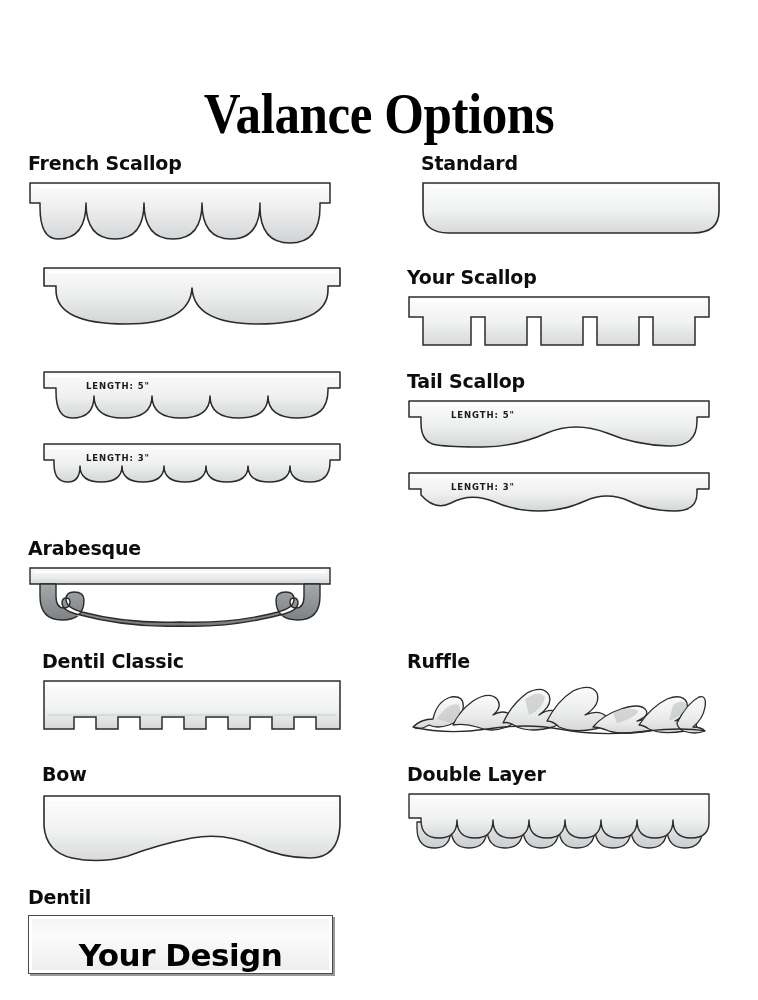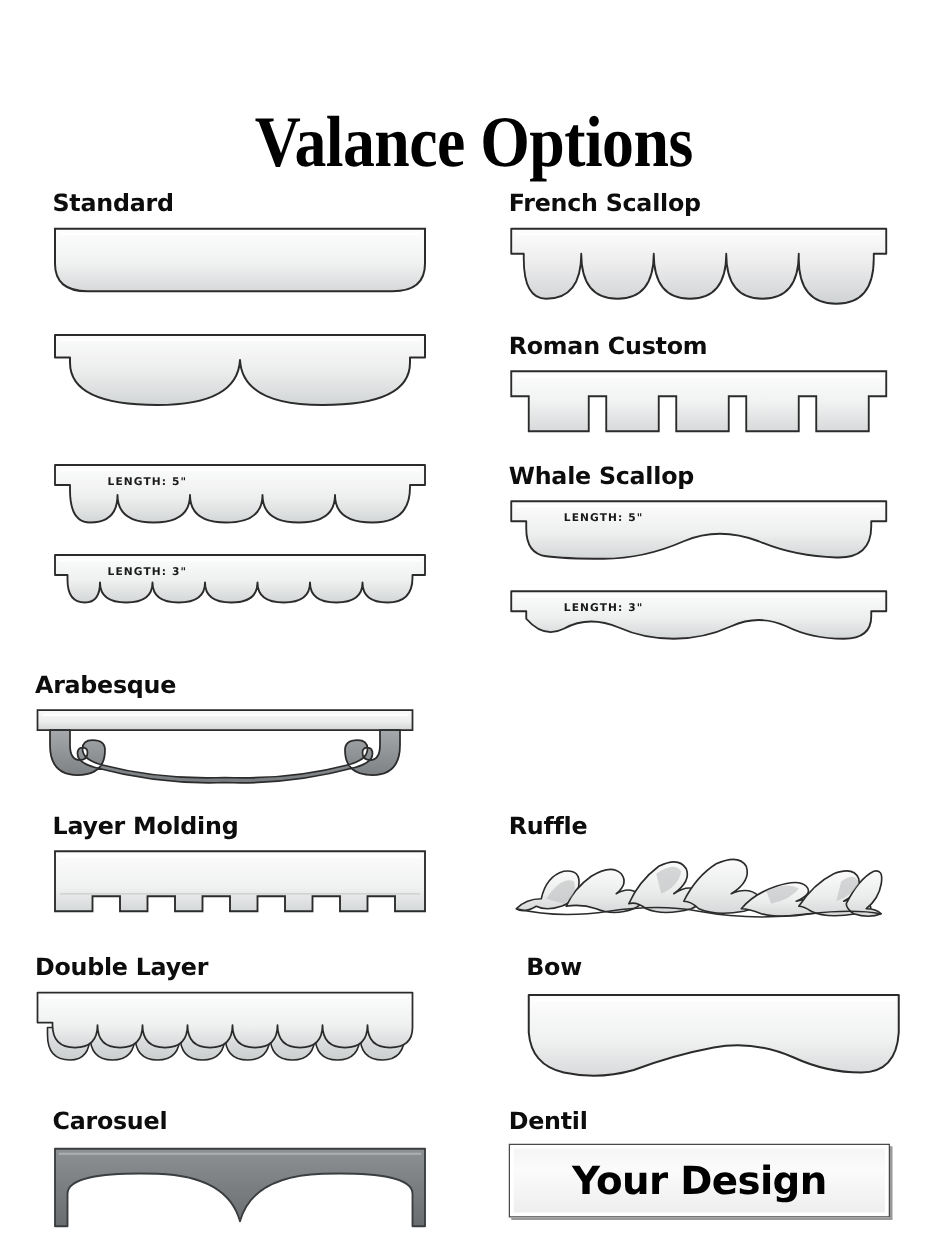--- a/index.html
+++ b/index.html
@@ -69,21 +69,21 @@
 
   
   .custom-plaque {
     position: relative;
     width: 303px;
     height: 57px;
     background: linear-gradient(180deg, #f4f4f4 0%, #fbfbfb 35%, #ededed 100%);
     border: 1px solid #4a4a4a;
     box-shadow: inset 0 0 0 3px #ffffff, 2px 2px 0 0 #9a9a9a;
     display: flex;
-    align-items: center;
+    align-items: flex-end;
     justify-content: center;
   }
   .custom-text {
     font-family: "DejaVu Sans", sans-serif;
     font-weight: bold;
     font-size: 31px;
     letter-spacing: -0.5px;
     color: #000;
   }
   .len-label {
@@ -99,36 +99,20 @@
 </head>
 <body>
 
 <div class="page">
 
   <h1 class="page-title">Valance Options</h1>
 
   <div class="grid">
 
     <div class="row">
-      <div class="cell">
-        <div class="item-label">Standard</div>
-        <div class="shape-wrap">
-          <svg width="300" height="62" viewBox="0 0 300 62">
-            <defs>
-              <linearGradient id="lg1" x1="0" y1="0" x2="0" y2="1">
-                <stop offset="0%" stop-color="#fdfdfd"></stop>
-                <stop offset="55%" stop-color="#f0f1f1"></stop>
-                <stop offset="100%" stop-color="#d6d8d9"></stop>
-              </linearGradient>
-            </defs>
-            <path d="M2,2 H298 V30 Q298,52 272,52 H28 Q2,52 2,30 Z" fill="url(#lg1)" stroke="#2b2b2b" stroke-width="1.6"></path>
-            <path d="M6,6 H294" stroke="#ffffff" stroke-width="2" opacity="0.85" fill="none"></path>
-          </svg>
-        </div>
-      </div>
       <div class="cell right">
         <div class="item-label">French Scallop</div>
         <div class="shape-wrap">
           <svg width="304" height="72" viewBox="0 0 304 72">
             <defs>
               <linearGradient id="lg2" x1="0" y1="0" x2="0" y2="1">
                 <stop offset="0%" stop-color="#fdfdfd"></stop>
                 <stop offset="45%" stop-color="#ededee"></stop>
                 <stop offset="100%" stop-color="#cfd2d3"></stop>
               </linearGradient>
@@ -136,20 +120,36 @@
             <path d="M2,2 H302 V22 H292 V26
                      Q292,62 262,62 Q232,62 232,26 V22
                      Q232,58 203,58 Q174,58 174,22
                      Q174,58 145,58 Q116,58 116,22
                      Q116,58 87,58 Q58,58 58,22
                      Q58,58 30,58 Q12,58 12,26 V22 H2 Z" fill="url(#lg2)" stroke="#2b2b2b" stroke-width="1.5" stroke-linejoin="round"></path>
             <path d="M6,6 H298" stroke="#ffffff" stroke-width="2" opacity="0.8" fill="none"></path>
           </svg>
         </div>
       </div>
+      <div class="cell">
+        <div class="item-label">Standard</div>
+        <div class="shape-wrap">
+          <svg width="300" height="62" viewBox="0 0 300 62">
+            <defs>
+              <linearGradient id="lg1" x1="0" y1="0" x2="0" y2="1">
+                <stop offset="0%" stop-color="#fdfdfd"></stop>
+                <stop offset="55%" stop-color="#f0f1f1"></stop>
+                <stop offset="100%" stop-color="#d6d8d9"></stop>
+              </linearGradient>
+            </defs>
+            <path d="M2,2 H298 V30 Q298,52 272,52 H28 Q2,52 2,30 Z" fill="url(#lg1)" stroke="#2b2b2b" stroke-width="1.6"></path>
+            <path d="M6,6 H294" stroke="#ffffff" stroke-width="2" opacity="0.85" fill="none"></path>
+          </svg>
+        </div>
+      </div>
     </div>
 
     <div class="gap-row"></div>
 
     <div class="row">
       <div class="cell">
         <div class="shape-wrap">
           <svg width="300" height="68" viewBox="0 0 300 68">
             <defs>
               <linearGradient id="lg3" x1="0" y1="0" x2="0" y2="1">
@@ -159,21 +159,21 @@
               </linearGradient>
             </defs>
             <path d="M2,2 H298 V20 H286 V24
                      Q286,58 216,58 Q152,58 150,22
                      Q148,58 84,58 Q14,58 14,24 V20 H2 Z" fill="url(#lg3)" stroke="#2b2b2b" stroke-width="1.6" stroke-linejoin="round"></path>
             <path d="M6,6 H294" stroke="#ffffff" stroke-width="2" opacity="0.8" fill="none"></path>
           </svg>
         </div>
       </div>
       <div class="cell right">
-        <div class="item-label">Roman Custom</div>
+        <div class="item-label">Your Scallop</div>
         <div class="shape-wrap">
           <svg width="304" height="62" viewBox="0 0 304 62">
             <defs>
               <linearGradient id="lg4" x1="0" y1="0" x2="0" y2="1">
                 <stop offset="0%" stop-color="#fdfdfd"></stop>
                 <stop offset="50%" stop-color="#f1f2f2"></stop>
                 <stop offset="100%" stop-color="#d7d9da"></stop>
               </linearGradient>
             </defs>
             <path d="M2,2 H302 V22 H288 V50 H246 V22 H232 V50 H190 V22 H176 V50 H134 V22 H120 V50 H78 V22 H64 V50 H16 V22 H2 Z" fill="url(#lg4)" stroke="#2b2b2b" stroke-width="1.5" stroke-linejoin="miter"></path>
@@ -216,21 +216,21 @@
                      Q164,40 143,40 Q122,40 122,24
                      Q122,40 101,40 Q80,40 80,24
                      Q80,40 59,40 Q38,40 38,24
                      Q38,40 26,40 Q12,40 12,22 V18 H2 Z" fill="url(#lg5)" stroke="#2b2b2b" stroke-width="1.5" stroke-linejoin="round"></path>
             <path d="M6,6 H294" stroke="#ffffff" stroke-width="2" opacity="0.8" fill="none"></path>
           </svg>
           <span class="len-label" style="left:44px; top:11px;">LENGTH: 3"</span>
         </div>
       </div>
       <div class="cell right">
-        <div class="item-label">Whale Scallop</div>
+        <div class="item-label">Tail Scallop</div>
         <div class="shape-wrap">
           <svg width="304" height="56" viewBox="0 0 304 56">
             <defs>
               <linearGradient id="lg6" x1="0" y1="0" x2="0" y2="1">
                 <stop offset="0%" stop-color="#fcfcfc"></stop>
                 <stop offset="55%" stop-color="#eeefef"></stop>
                 <stop offset="100%" stop-color="#d3d6d7"></stop>
               </linearGradient>
             </defs>
             <path d="M2,2 H302 V18 H290 V22
@@ -291,21 +291,21 @@
             <path d="M6,6 H298" stroke="#ffffff" stroke-width="2" opacity="0.85" fill="none"></path>
           </svg>
         </div>
       </div>
     </div>
 
     <div style="height:22px"></div>
 
     <div class="row">
       <div class="cell">
-        <div class="item-label">Layer Molding</div>
+        <div class="item-label">Dentil Classic</div>
         <div class="shape-wrap">
           <svg width="300" height="60" viewBox="0 0 300 60">
             <defs>
               <linearGradient id="lg8" x1="0" y1="0" x2="0" y2="1">
                 <stop offset="0%" stop-color="#fdfdfd"></stop>
                 <stop offset="60%" stop-color="#f0f1f1"></stop>
                 <stop offset="100%" stop-color="#d4d7d8"></stop>
               </linearGradient>
             </defs>
             <path d="M2,2 H298 V50 H274 V38 H252 V50 H230 V38 H208 V50 H186 V38 H164 V50 H142 V38 H120 V50 H98 V38 H76 V50 H54 V38 H32 V50 H2 Z" fill="url(#lg8)" stroke="#2b2b2b" stroke-width="1.5"></path>
@@ -342,20 +342,38 @@
               <path d="M266,26 Q278,18 280,28 Q274,38 262,42 Z"></path>
             </g>
           </svg>
         </div>
       </div>
     </div>
 
     <div style="height:24px"></div>
 
     <div class="row">
+      <div class="cell">
+        <div class="item-label">Bow</div>
+        <div class="shape-wrap">
+          <svg width="300" height="72" viewBox="0 0 300 72">
+            <defs>
+              <linearGradient id="lg10" x1="0" y1="0" x2="0" y2="1">
+                <stop offset="0%" stop-color="#fdfdfd"></stop>
+                <stop offset="55%" stop-color="#f0f1f1"></stop>
+                <stop offset="100%" stop-color="#d8dadb"></stop>
+              </linearGradient>
+            </defs>
+            <path d="M2,4 H298 V34 Q296,66 268,66 Q240,66 214,54
+                     Q182,40 150,46 Q118,52 86,64 Q58,72 30,66
+                     Q4,60 2,34 Z" fill="url(#lg10)" stroke="#2b2b2b" stroke-width="1.6" stroke-linejoin="round"></path>
+            <path d="M4,8 H296" stroke="#ffffff" stroke-width="2" opacity="0.85" fill="none"></path>
+          </svg>
+        </div>
+      </div>
       <div class="cell right">
         <div class="item-label">Double Layer</div>
         <div class="shape-wrap">
           <svg width="304" height="66" viewBox="0 0 304 66">
             <defs>
               <linearGradient id="lg11" x1="0" y1="0" x2="0" y2="1">
                 <stop offset="0%" stop-color="#fdfdfd"></stop>
                 <stop offset="60%" stop-color="#eff0f0"></stop>
                 <stop offset="100%" stop-color="#d5d8d9"></stop>
               </linearGradient>
@@ -381,61 +399,25 @@
                      Q230,46 212,46 Q194,46 194,28
                      Q194,46 176,46 Q158,46 158,28
                      Q158,46 140,46 Q122,46 122,28
                      Q122,46 104,46 Q86,46 86,28
                      Q86,46 68,46 Q50,46 50,28
                      Q50,46 32,46 Q14,46 14,28 V26 H2 Z" fill="url(#lg11)" stroke="#2b2b2b" stroke-width="1.4" stroke-linejoin="round"></path>
             <path d="M6,6 H298" stroke="#ffffff" stroke-width="2" opacity="0.85" fill="none"></path>
           </svg>
         </div>
       </div>
-      <div class="cell">
-        <div class="item-label">Bow</div>
-        <div class="shape-wrap">
-          <svg width="300" height="72" viewBox="0 0 300 72">
-            <defs>
-              <linearGradient id="lg10" x1="0" y1="0" x2="0" y2="1">
-                <stop offset="0%" stop-color="#fdfdfd"></stop>
-                <stop offset="55%" stop-color="#f0f1f1"></stop>
-                <stop offset="100%" stop-color="#d8dadb"></stop>
-              </linearGradient>
-            </defs>
-            <path d="M2,4 H298 V34 Q296,66 268,66 Q240,66 214,54
-                     Q182,40 150,46 Q118,52 86,64 Q58,72 30,66
-                     Q4,60 2,34 Z" fill="url(#lg10)" stroke="#2b2b2b" stroke-width="1.6" stroke-linejoin="round"></path>
-            <path d="M4,8 H296" stroke="#ffffff" stroke-width="2" opacity="0.85" fill="none"></path>
-          </svg>
-        </div>
-      </div>
     </div>
 
     <div style="height:22px"></div>
 
     <div class="row">
-      <div class="cell">
-        <div class="item-label">Carosuel</div>
-        <div class="shape-wrap">
-          <svg width="300" height="72" viewBox="0 0 300 72">
-            <defs>
-              <linearGradient id="dg3" x1="0" y1="0" x2="0" y2="1">
-                <stop offset="0%" stop-color="#8d9194"></stop>
-                <stop offset="45%" stop-color="#7c8083"></stop>
-                <stop offset="100%" stop-color="#696d70"></stop>
-              </linearGradient>
-            </defs>
-            <path d="M2,4 H298 V66 H288 V40
-                     Q288,22 216,24 Q160,26 150,62
-                     Q140,26 84,24 Q12,22 12,40 V66 H2 Z" fill="url(#dg3)" stroke="#3a3e40" stroke-width="1.5" stroke-linejoin="round"></path>
-            <path d="M5,8 H295" stroke="#c3c6c7" stroke-width="1.6" opacity="0.6" fill="none"></path>
-          </svg>
-        </div>
-      </div>
       <div class="cell right">
         <div class="item-label">Dentil</div>
         <div class="custom-plaque">
           <span class="custom-text">Your Design</span>
         </div>
       </div>
     </div>
 
   </div>
 </div>

